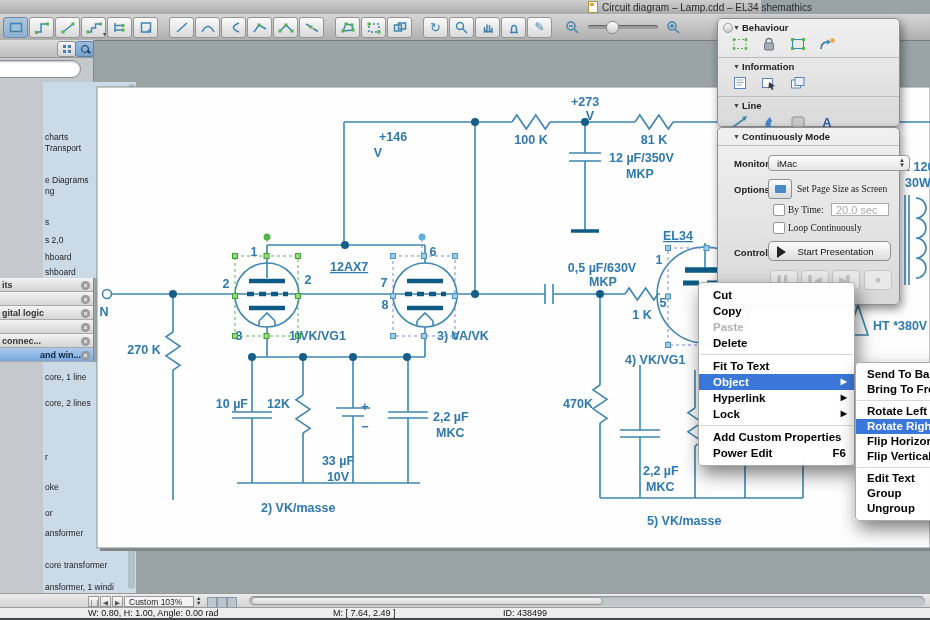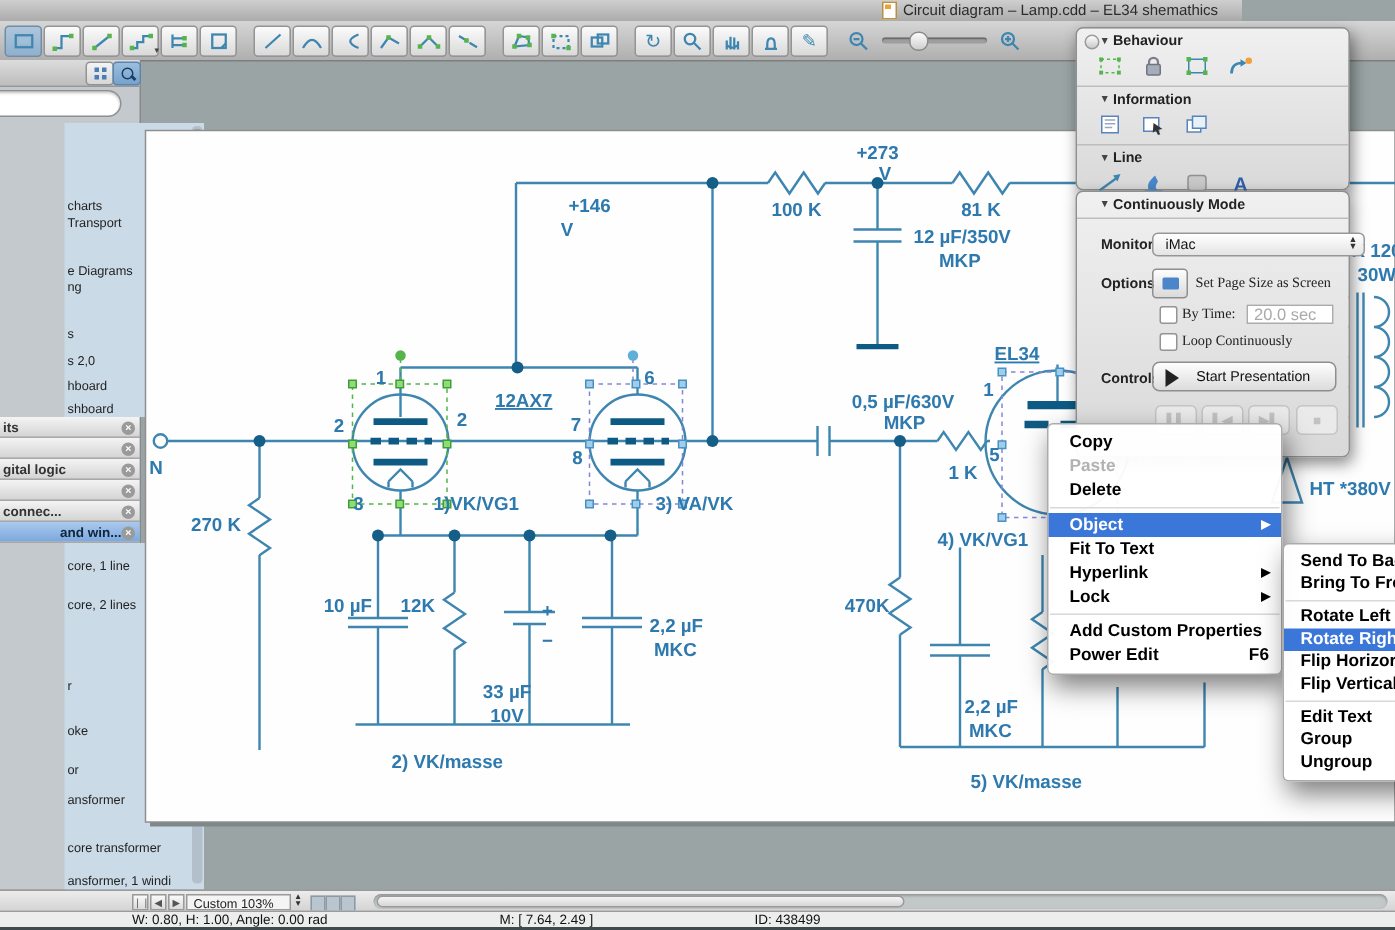--- a/index.html
+++ b/index.html
@@ -1,19 +1,19 @@
 <!DOCTYPE html>
 <html><head>
 <meta charset="utf-8">
 <style>
   html,body{margin:0;padding:0;background:#666;}
   #app{position:relative;width:930px;height:620px;overflow:hidden;background:#9AA4A4;
        font-family:"Liberation Sans",sans-serif;-webkit-font-smoothing:antialiased;}
   
-  .titlebar{position:absolute;left:0;top:0;width:828px;height:14px;
+  .titlebar{position:absolute;left:0;top:0;width:761px;height:14px;
     background:linear-gradient(#CFCFCF,#ABABAB);border-bottom:1px solid #8B8B8B;}
   .titlebar .twrap{position:absolute;left:560px;top:0;width:280px;height:14px;
     display:flex;align-items:center;justify-content:center;gap:4px;}
   .doc-ico{width:8px;height:10px;background:#fff;border:1px solid #B89040;position:relative;}
   .doc-ico:before{content:"";position:absolute;left:1px;top:1px;width:4px;height:3px;background:#E8A33C;}
   .ttext{font-size:10px;color:#2b2b2b;white-space:nowrap;}
   
   .toolbar{position:absolute;left:0;top:14px;width:930px;height:26px;
     background:linear-gradient(#D6D6D6,#AFAFAF);border-bottom:1px solid #7E7E7E;
     display:flex;align-items:center;}
@@ -589,26 +589,27 @@
           <span style="margin-left:12px;">Start Presentation</span>
         </div>
       <div class="tbtn2" style="left:52px;top:124px;">▌▌</div>
       <div class="tbtn2" style="left:83px;top:124px;">▌◀</div>
       <div class="tbtn2" style="left:114px;top:124px;">▶▌</div>
       <div class="tbtn2" style="left:146px;top:124px;">■</div>
     </div>
   </div>
 
   <div class="menu" style="left:698px;top:282px;width:157px;">
+    <div class="mi">Cut</div>
     <div class="mi">Copy</div>
     <div class="mi dis">Paste</div>
     <div class="mi">Delete</div>
     <div class="msep"></div>
+    <div class="mi">Fit To Text</div>
     <div class="mi hl sub">Object</div>
-    <div class="mi">Fit To Text</div>
     <div class="mi sub">Hyperlink</div>
     <div class="mi sub">Lock</div>
     <div class="msep"></div>
     <div class="mi">Add Custom Properties</div>
     <div class="mi"><span>Power Edit</span><span class="mshort">F6</span></div>
   </div>
 
   <div class="menu smenu" style="left:855px;top:362px;width:110px;">
     <div class="mi">Send To Bac</div>
     <div class="mi">Bring To Fro</div>

